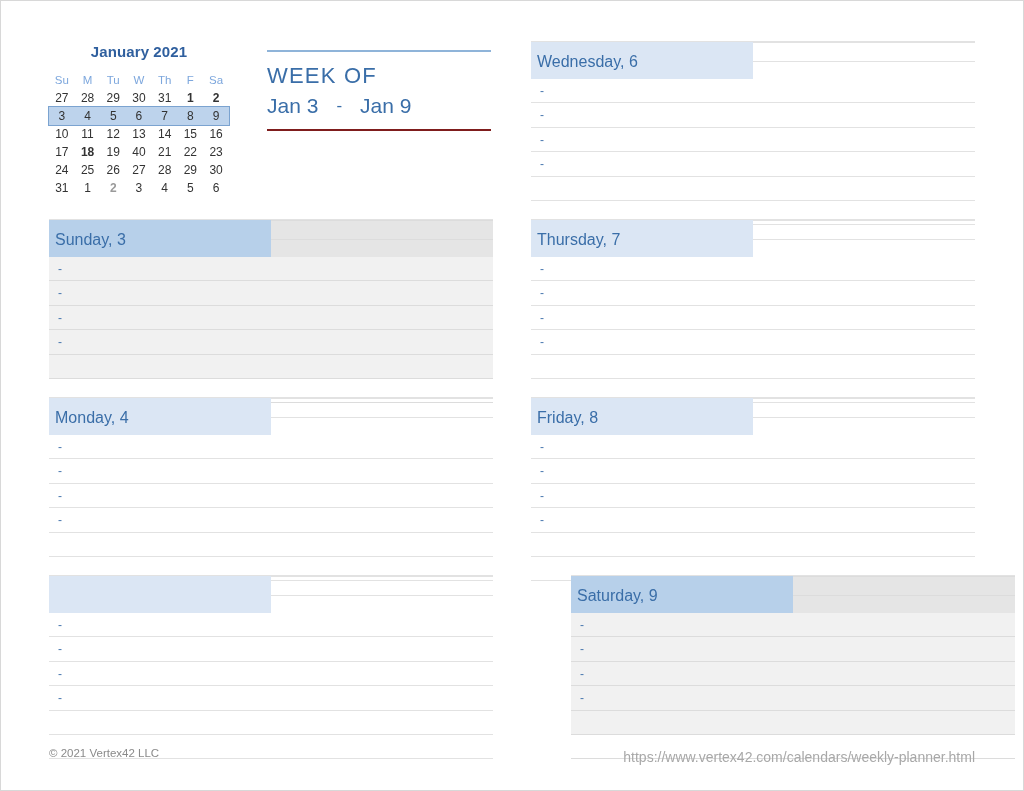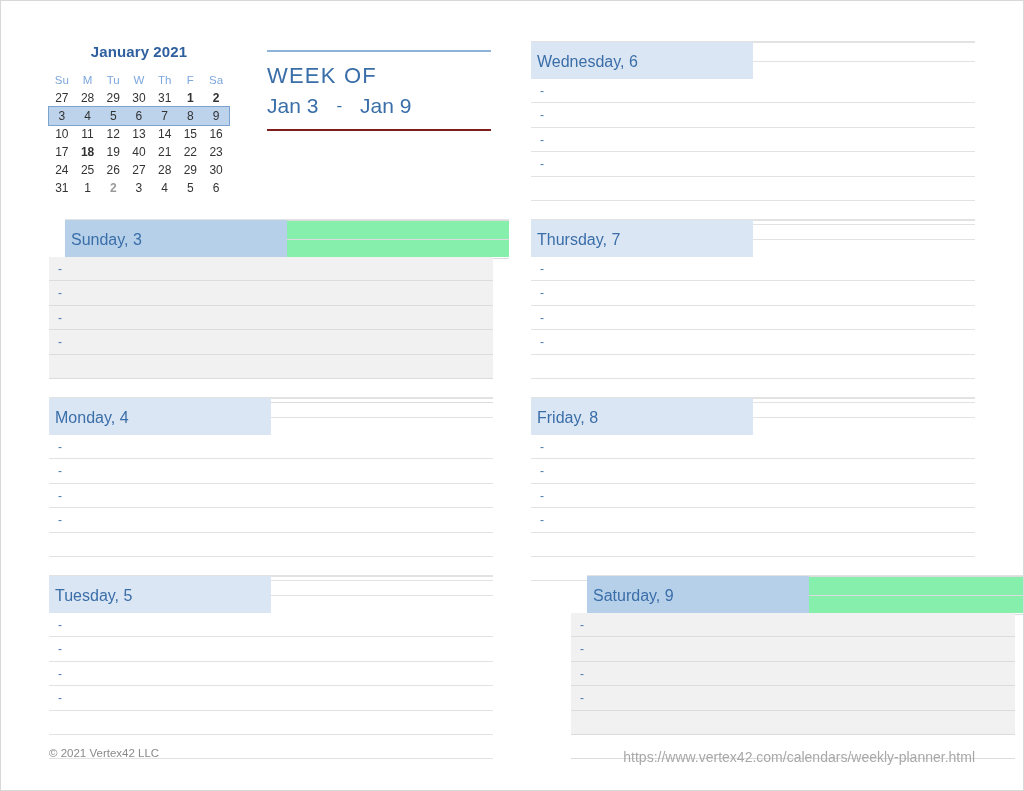--- a/index.html
+++ b/index.html
@@ -168,21 +168,21 @@
   }
 
   
   .weekday .day-head-fill { background: #dbe6f4; }
   .weekday .day-body      { background: #ffffff; }
   .weekday .day-head      { border-top: 1px solid #e2e2e2; }
 
   
   .weekend .day-head-fill { background: #b7d0ea; }
   .weekend .day-body      { background: #f1f1f1; }
-  .weekend .day-head      { border-top: 1px solid #e2e2e2; background: #86efac; margin-left: 16px; }
+  .weekend .day-head      { border-top: 1px solid #e2e2e2; background: #e5e5e5; }
   .weekend .head-rule     { border-top-color: #dcdcdc; }
   .weekend .line-row      { border-bottom-color: #dcdcdc; }
 
   
   .footer-left {
     position: absolute;
     left: 48px;
     top: 746px;
     font-size: 11.5px;
     color: #8a8a8a;
@@ -342,21 +342,20 @@
             <span class="bullet"></span>
           </div>
         </div>
       </div>
       <div class="day-block weekday" style="top: 356px;">
         <div class="day-head">
           <div class="day-head-fill"></div>
           <div class="head-rule r0"></div>
           <div class="head-rule r1"></div>
           <div class="head-rule r2"></div>
-          <div class="day-title">Tuesday, 5</div>
         </div>
         <div class="day-body">
           <div class="line-row">
             <span class="bullet">-</span>
           </div>
           <div class="line-row">
             <span class="bullet">-</span>
           </div>
           <div class="line-row">
             <span class="bullet">-</span>

